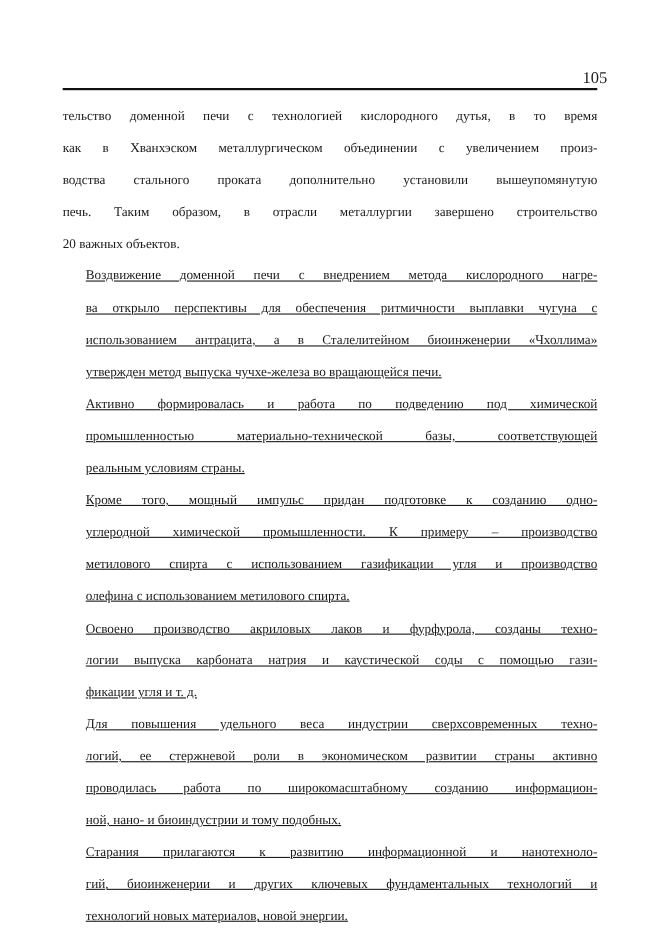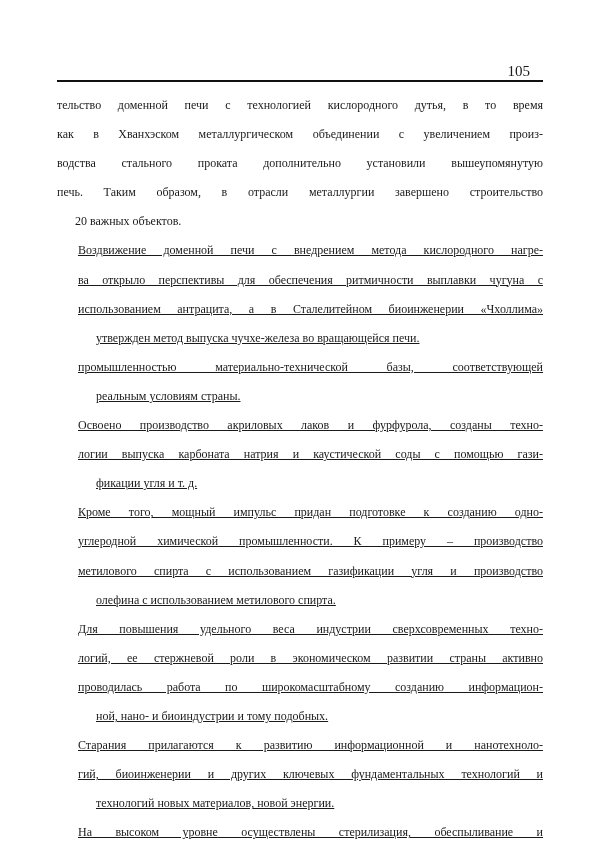--- a/index.html
+++ b/index.html
@@ -1,24 +1,24 @@
 <!DOCTYPE html>
 <html><head>
 <meta charset="utf-8">
 <style>
   html, body { margin: 0; padding: 0; background: #ffffff; }
   body { width: 600px; height: 851px; position: relative; overflow: hidden;
          font-family: "Liberation Serif", "DejaVu Serif", serif; color: #1a1a1a; }
-  .page-number { position: absolute; top: 62px; right: 70px; font-size: 15px; line-height: 18px; }
+  .page-number { position: absolute; top: 62px; right: 48px; font-size: 15px; line-height: 18px; }
   .rule { position: absolute; top: 80px; left: 57px; width: 486px; height: 2px; background: #111; }
   .body-text { position: absolute; top: 91px; left: 57px; width: 486px; }
   .para { margin: 0; font-size: 12px; line-height: 29.1px; text-align: justify; text-align-last: left; hyphens: manual; }
   .para.indent { text-indent: 21px; text-decoration: underline; }
   .line { display: block; text-align: justify; text-align-last: justify; white-space: nowrap; }
-  .line.last { text-align-last: left; margin-left: 18px; }
+  .line.last { text-align-last: left; }
 </style>
 </head>
 <body>
 
 <div>
   <div class="page-number">105</div>
   <div class="rule"></div>
   <div class="body-text" id="body-text">
       <p class="para">
         <span class="line">тельство доменной печи с технологией кислородного дутья, в то время</span>
@@ -27,33 +27,34 @@
         <span class="line">печь. Таким образом, в отрасли металлургии завершено строительство</span>
         <span class="line last">20 важных объектов.</span>
       </p>
       <p class="para indent">
         <span class="line">Воздвижение доменной печи с внедрением метода кислородного нагре-</span>
         <span class="line">ва открыло перспективы для обеспечения ритмичности выплавки чугуна с</span>
         <span class="line">использованием антрацита, а в Сталелитейном биоинженерии «Чхоллима»</span>
         <span class="line last">утвержден метод выпуска чучхе-железа во вращающейся печи.</span>
       </p>
       <p class="para indent">
+        <span class="line">Активно формировалась и работа по подведению под химической</span>
         <span class="line">промышленностью материально-технической базы, соответствующей</span>
         <span class="line last">реальным условиям страны.</span>
-      </p>
-      <p class="para indent">
-        <span class="line">Освоено производство акриловых лаков и фурфурола, созданы техно-</span>
-        <span class="line">логии выпуска карбоната натрия и каустической соды с помощью гази-</span>
-        <span class="line last">фикации угля и т. д.</span>
       </p>
       <p class="para indent">
         <span class="line">Кроме того, мощный импульс придан подготовке к созданию одно-</span>
         <span class="line">углеродной химической промышленности. К примеру – производство</span>
         <span class="line">метилового спирта с использованием газификации угля и производство</span>
         <span class="line last">олефина с использованием метилового спирта.</span>
+      </p>
+      <p class="para indent">
+        <span class="line">Освоено производство акриловых лаков и фурфурола, созданы техно-</span>
+        <span class="line">логии выпуска карбоната натрия и каустической соды с помощью гази-</span>
+        <span class="line last">фикации угля и т. д.</span>
       </p>
       <p class="para indent">
         <span class="line">Для повышения удельного веса индустрии сверхсовременных техно-</span>
         <span class="line">логий, ее стержневой роли в экономическом развитии страны активно</span>
         <span class="line">проводилась работа по широкомасштабному созданию информацион-</span>
         <span class="line last">ной, нано- и биоиндустрии и тому подобных.</span>
       </p>
       <p class="para indent">
         <span class="line">Старания прилагаются к развитию информационной и нанотехноло-</span>
         <span class="line">гий, биоинженерии и других ключевых фундаментальных технологий и</span>

